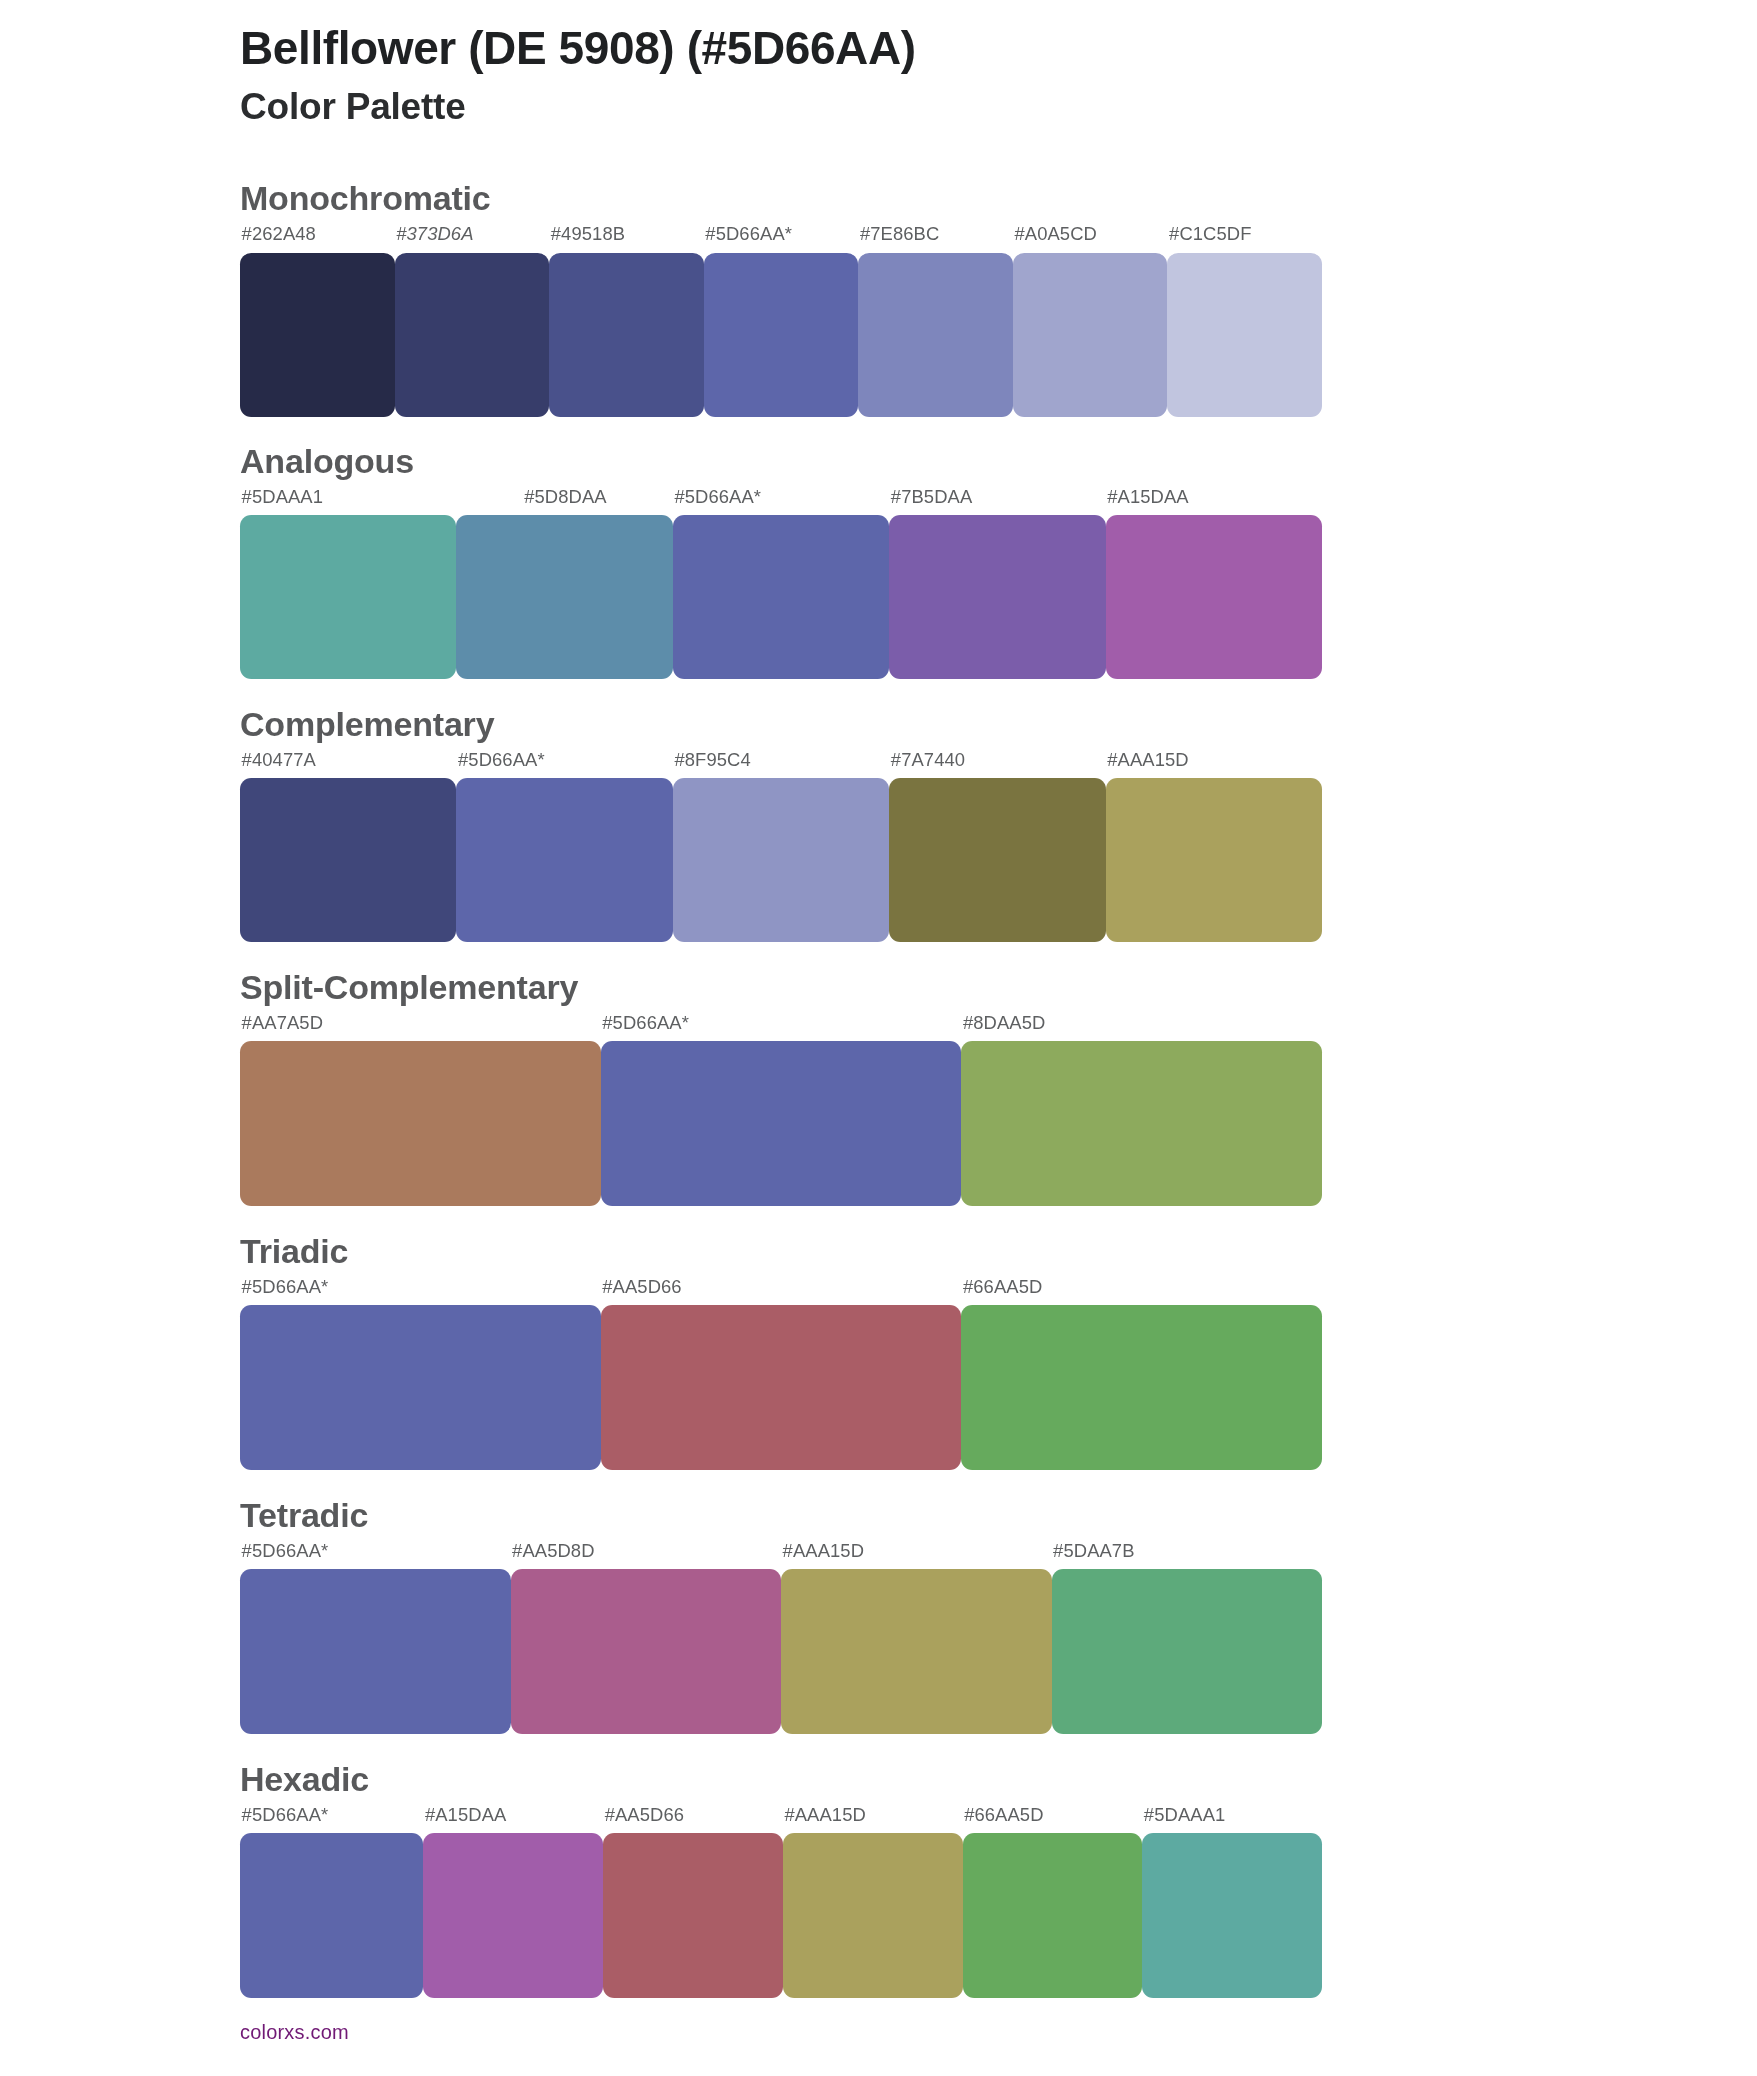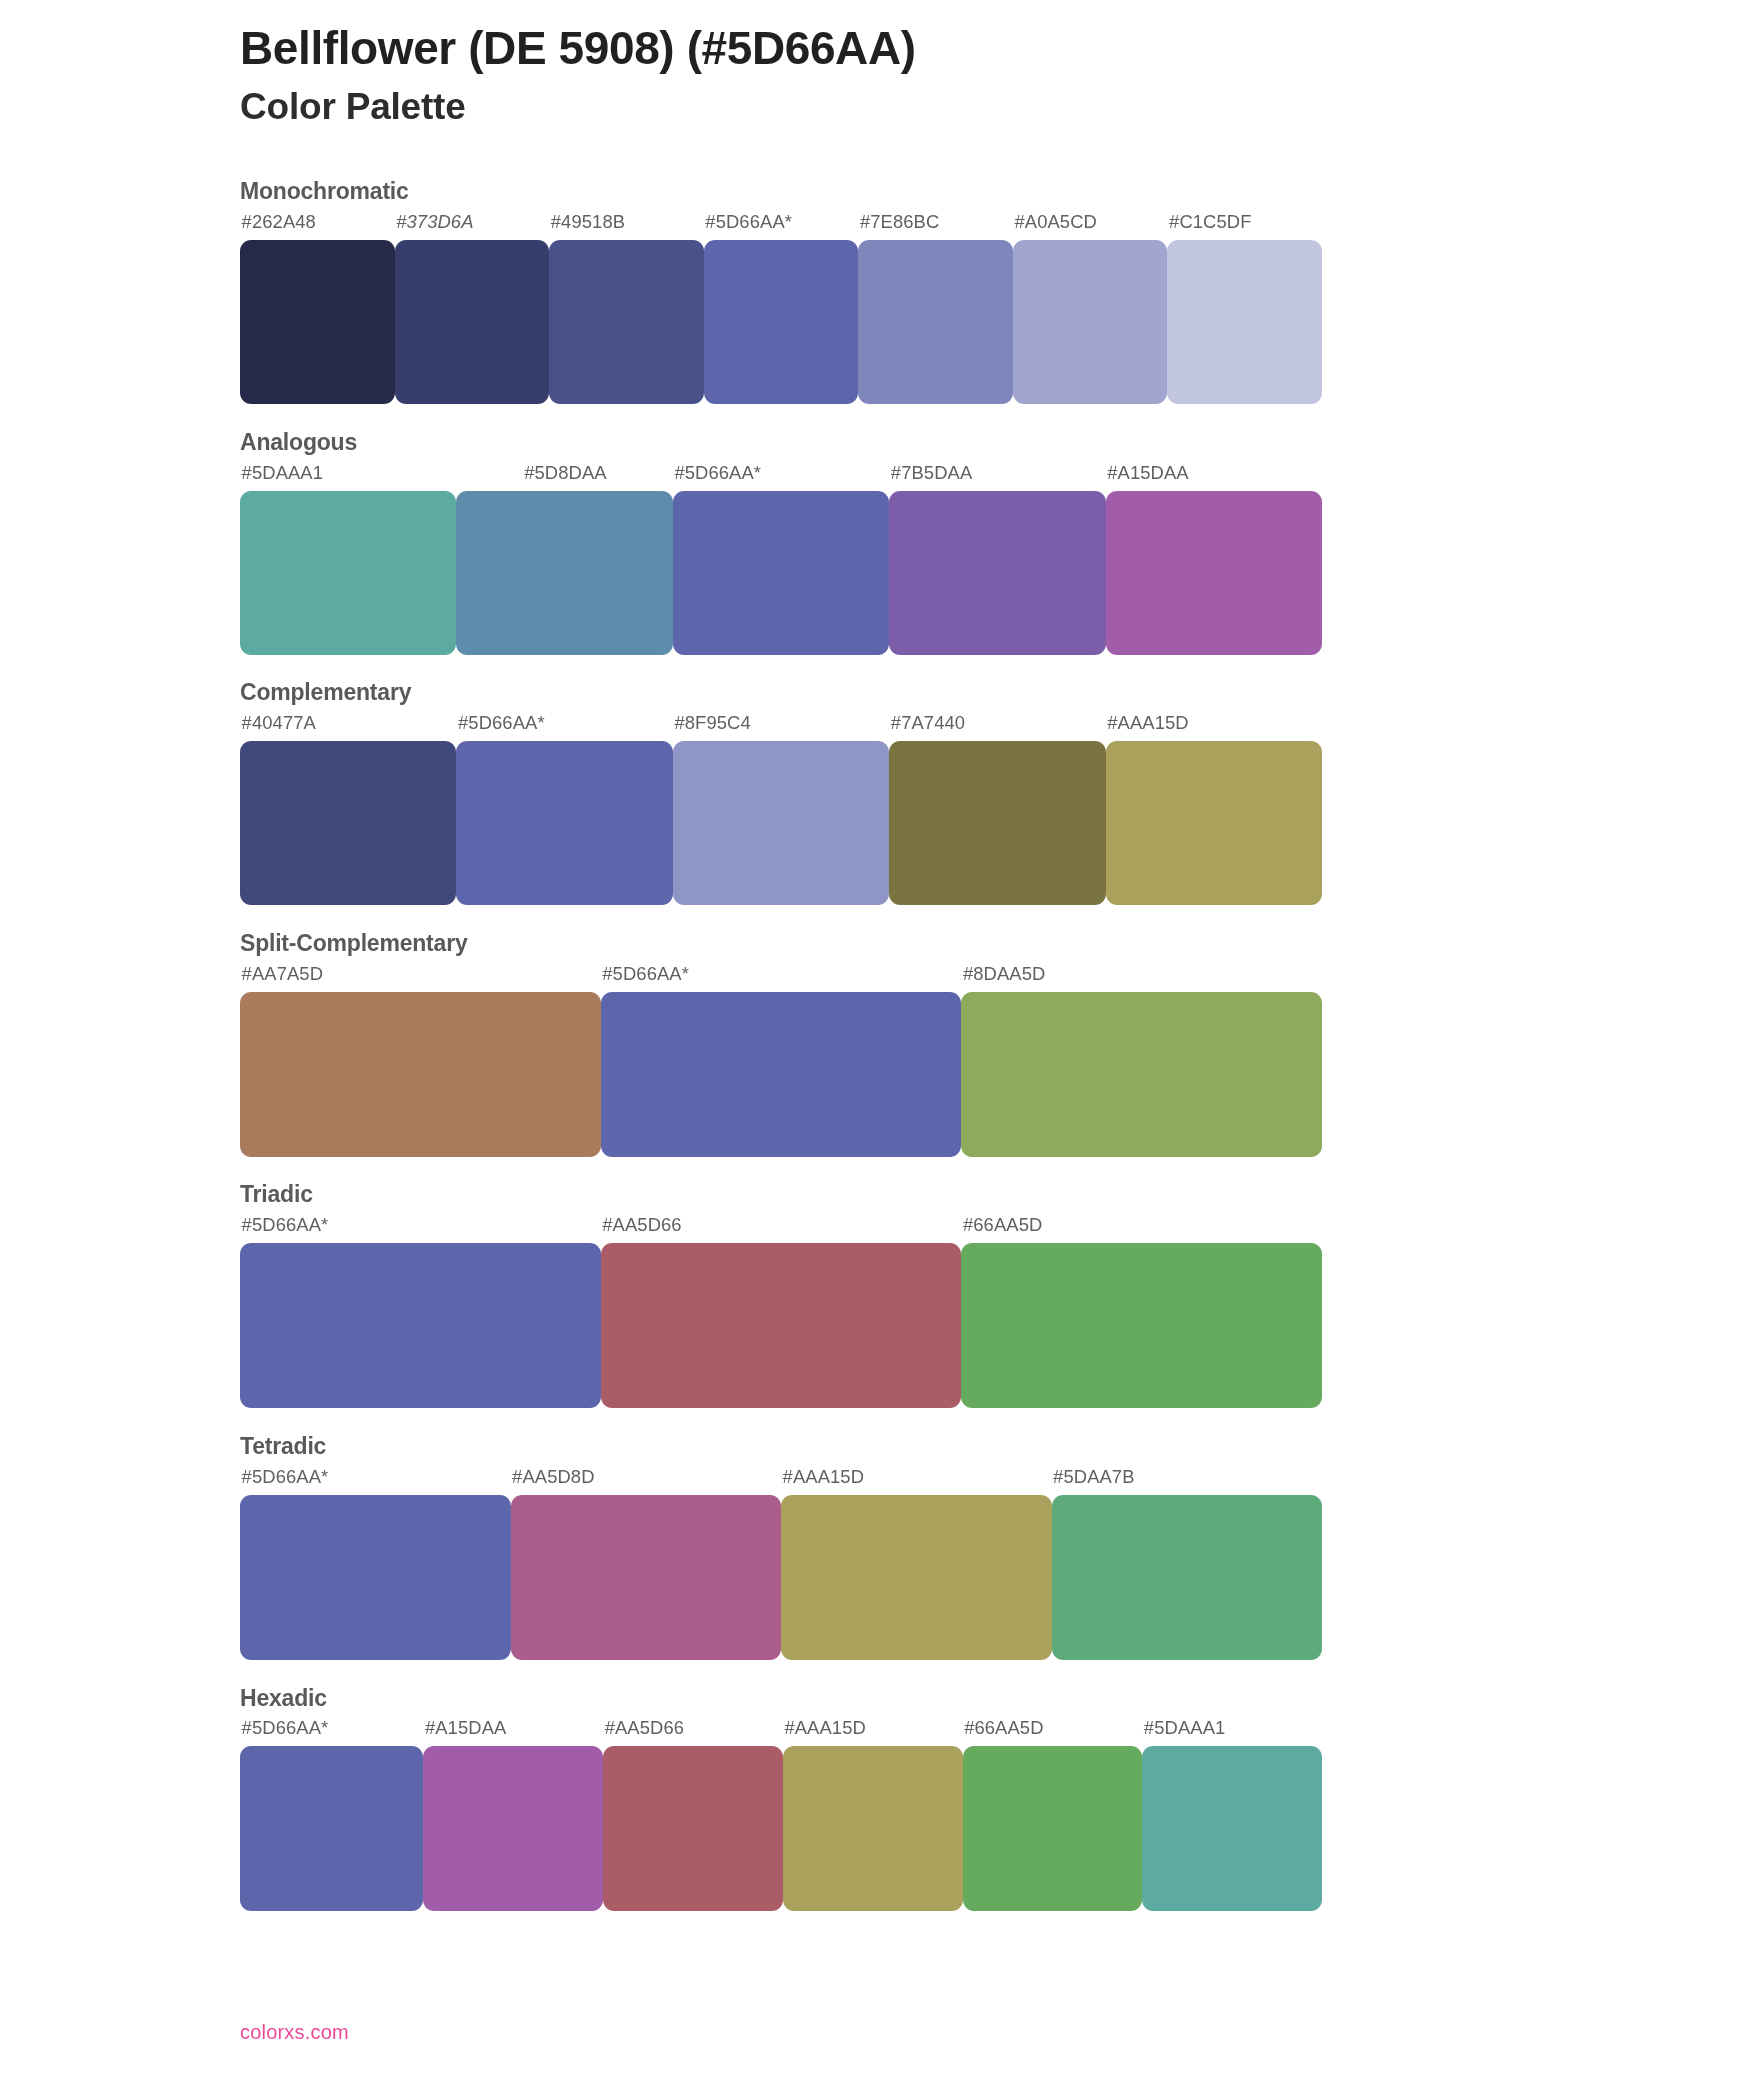--- a/index.html
+++ b/index.html
@@ -47,21 +47,21 @@
   }
 
   
   .sections {
     margin-top: 50px;
   }
   .section {
     margin-bottom: 25.6px;
   }
   .section-title {
-    font-size: 23px;
+    font-size: 34px;
     font-weight: bold;
     color: #58595b;
     letter-spacing: -0.2px;
     margin: 0 0 8px 0;
     line-height: 1.12;
     white-space: nowrap;
   }
   .swatch-row {
     position: relative;
     width: 1082px;
@@ -95,21 +95,21 @@
   .row-triadic .swatch-chip    { height: 165px; }
   .row-tetradic .swatch-chip   { height: 165px; }
   .row-hexadic .swatch-chip    { height: 165px; }
 
   
   .footer {
     position: absolute;
     left: 240px;
     top: 2021px;
     font-size: 20px;
-    color: #ec4899;
+    color: #701a75;
     letter-spacing: 0.2px;
     white-space: nowrap;
   }
 </style>
 </head>
 <body>
 
 <div class="page">
 
   <div class="header">

